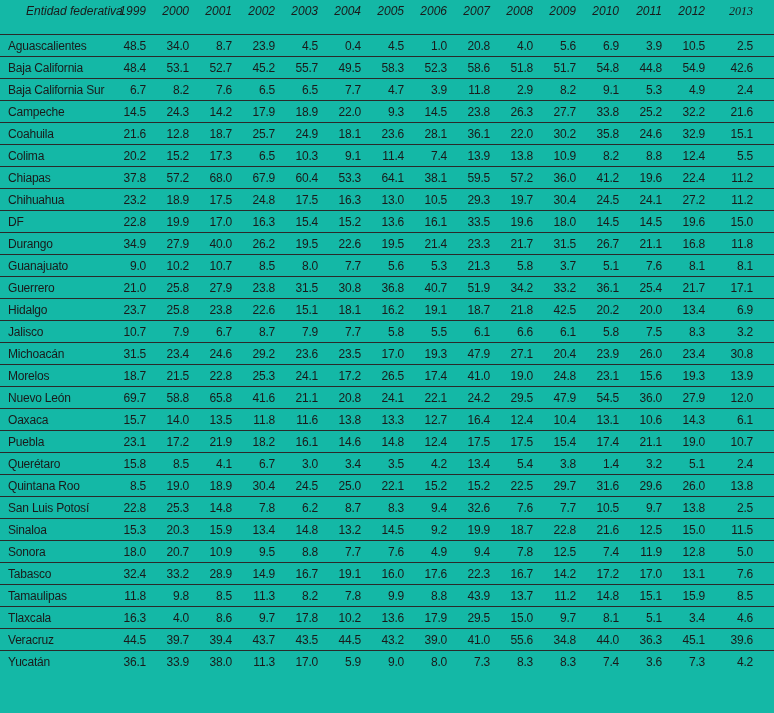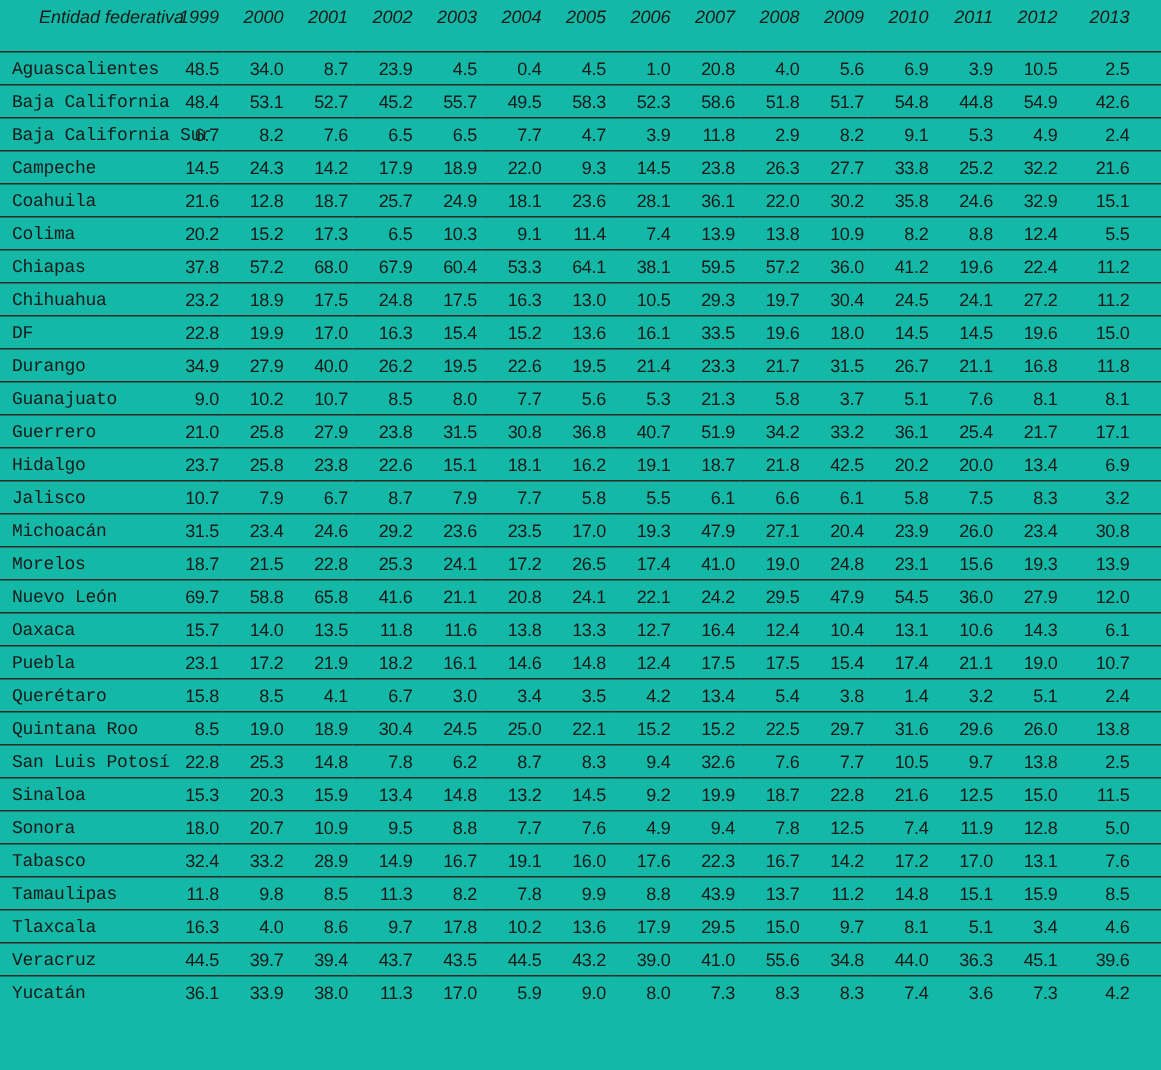--- a/index.html
+++ b/index.html
@@ -43,34 +43,34 @@
   thead th.entity {
     text-align: left;
     padding-left: 26px;
   }
   thead th.year {
     text-align: right;
     padding-right: 3px;
   }
   thead th.year:last-child {
     padding-right: 21px;
+    font-family: Liberation Serif, serif;
   }
 
   tbody td {
     height: 19px;
     border-bottom: 1px solid #2a2a2a;
     vertical-align: middle;
     white-space: nowrap;
     font-size: 12px;
     letter-spacing: -0.2px;
   }
   tbody td.name {
     text-align: left;
     padding-left: 8px;
-    font-family: Liberation Mono, monospace;
   }
   tbody td.val {
     text-align: right;
     padding-right: 3px;
   }
   tbody td.val:last-child {
     padding-right: 21px;
     text-align: right;
   }
   tbody tr:last-child td {

